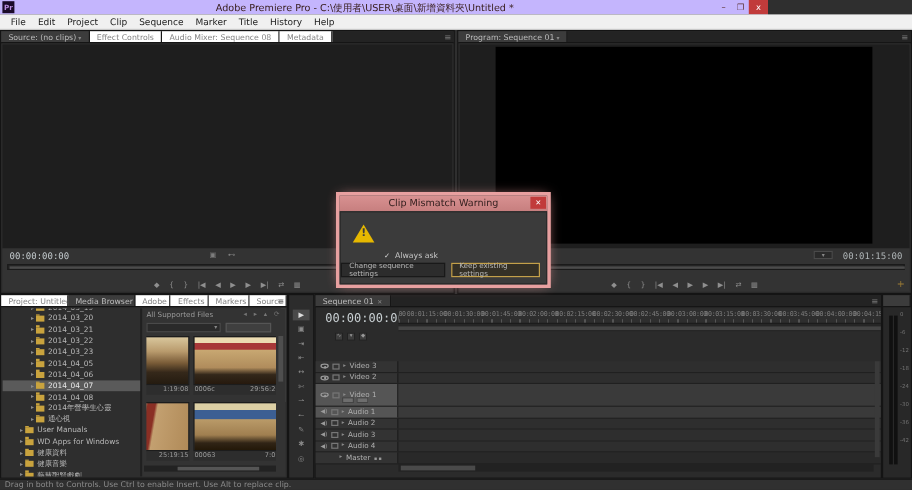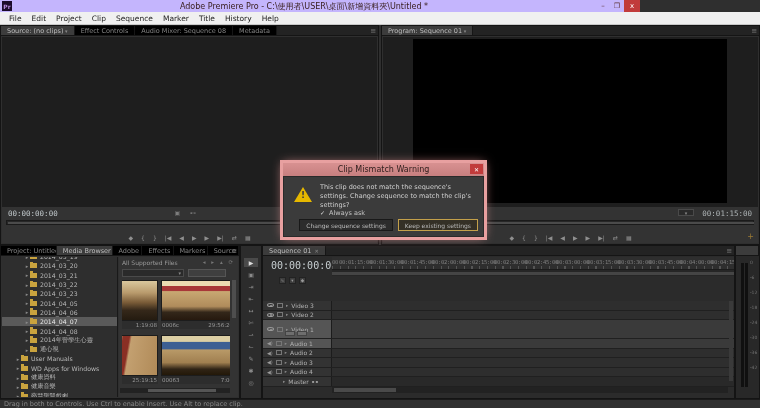--- a/index.html
+++ b/index.html
@@ -18,21 +18,21 @@
   .winbtn { width:14px; height:12px; font-size:7px; color:#5a3030; display:flex;
             align-items:center; justify-content:center; }
   .winbtn.close { background:#c13b3b; color:#fff; width:16px; }
   .menubar { left:0; top:12px; width:760px; height:13px; background:#f0f0f0;
              display:flex; align-items:center; padding-left:4px; border-bottom:1px solid #c8c8c8; }
   .menu-item { font-size:7.5px; color:#222; padding:0 5px; }
 
   
   .ptabs { display:flex; height:10px; background:#232323; border-bottom:1px solid #151515;
            align-items:stretch; position:relative; }
-  .ptab { font-size:6.5px; color:#848484; background:#000000; padding:1px 6px 0 6px;
+  .ptab { font-size:6.5px; color:#848484; background:#ffffff; padding:1px 6px 0 6px;
           border-right:1px solid #161616; white-space:nowrap; overflow:hidden; }
   .ptab.active { background:#3c3c3c; color:#bdbdbd; }
   .ptab .dd { font-size:5px; color:#8a8a8a; }
   .panel-menu { position:absolute; right:2px; top:1px; font-size:7px; color:#777; }
 
   
   .mon-group { top:25px; height:220px; background:#2f2f2f; border:1px solid #141414; }
   .mon-src { left:0; width:379px; }
   .mon-prog { left:381px; width:379px; }
   .mon-content { position:absolute; left:1px; right:1px; top:11px; height:170px; background:#1e1e1e; }
@@ -46,21 +46,21 @@
   .center-ic { position:absolute; left:46%; top:2px; font-size:6px; color:#7d7d7d; letter-spacing:4px; }
   .zoombar { position:absolute; left:4px; right:4px; top:13px; height:5px; background:#272727;
              border:1px solid #1a1a1a; }
   .zoombar .zthumb { position:absolute; left:1px; top:1px; height:2px; width:100%; background:#4b4b4b; }
   .transport { position:absolute; left:0; right:0; top:24px; height:13px; display:flex;
                align-items:center; justify-content:center; gap:8px; }
   .tbtn { font-size:6px; color:#8f8f8f; }
   .btn-editor-plus { position:absolute; right:4px; top:25px; font-size:8px; color:#9a7a35; }
 
   
-  .dialog { left:283px; top:163px; width:201px; height:74px; z-index:50;
+  .dialog { left:283px; top:163px; width:173px; height:74px; z-index:50;
             box-shadow:0 0 0 3px #e8a0a0, 0 0 10px rgba(230,150,150,.9); background:#3b3b3b; }
   .dlg-title { height:13px; background:linear-gradient(#d89191,#c77f7f); display:flex;
                align-items:center; justify-content:center; font-size:8px; color:#33201f; position:relative; }
   .dlg-close { position:absolute; right:1px; top:1px; width:13px; height:10px; background:#c13b3b;
                color:#fff; font-size:6px; display:flex; align-items:center; justify-content:center; }
   .dlg-body { position:absolute; left:0; right:0; top:13px; bottom:0; border:1px solid #2a2a2a; }
   .warn-tri { position:absolute; left:10px; top:10px; width:0; height:0;
               border-left:9px solid transparent; border-right:9px solid transparent;
               border-bottom:15px solid #e6b800; }
   .warn-tri::after { content:"!"; position:absolute; left:-2px; top:3px; font-size:9px;
@@ -248,21 +248,20 @@
   </div>
 </div>
 
 <div class="abs dialog">
   <div class="dlg-title">
     <span>Clip Mismatch Warning</span>
     <span class="dlg-close">✕</span>
   </div>
   <div class="dlg-body">
     <div class="warn-tri"></div>
-    <div class="dlg-msg">This clip does not match the sequence's settings. Change sequence to match the clip's settings?</div>
     <div class="dlg-check">
       <span class="chk">✓</span>
       <span>Always ask</span>
     </div>
     <div class="dlg-buttons" id="dlgButtons">
         <div class="dlg-btn">Change sequence settings</div>
         <div class="dlg-btn focused">Keep existing settings</div>
       </div>
   </div>
 </div>

